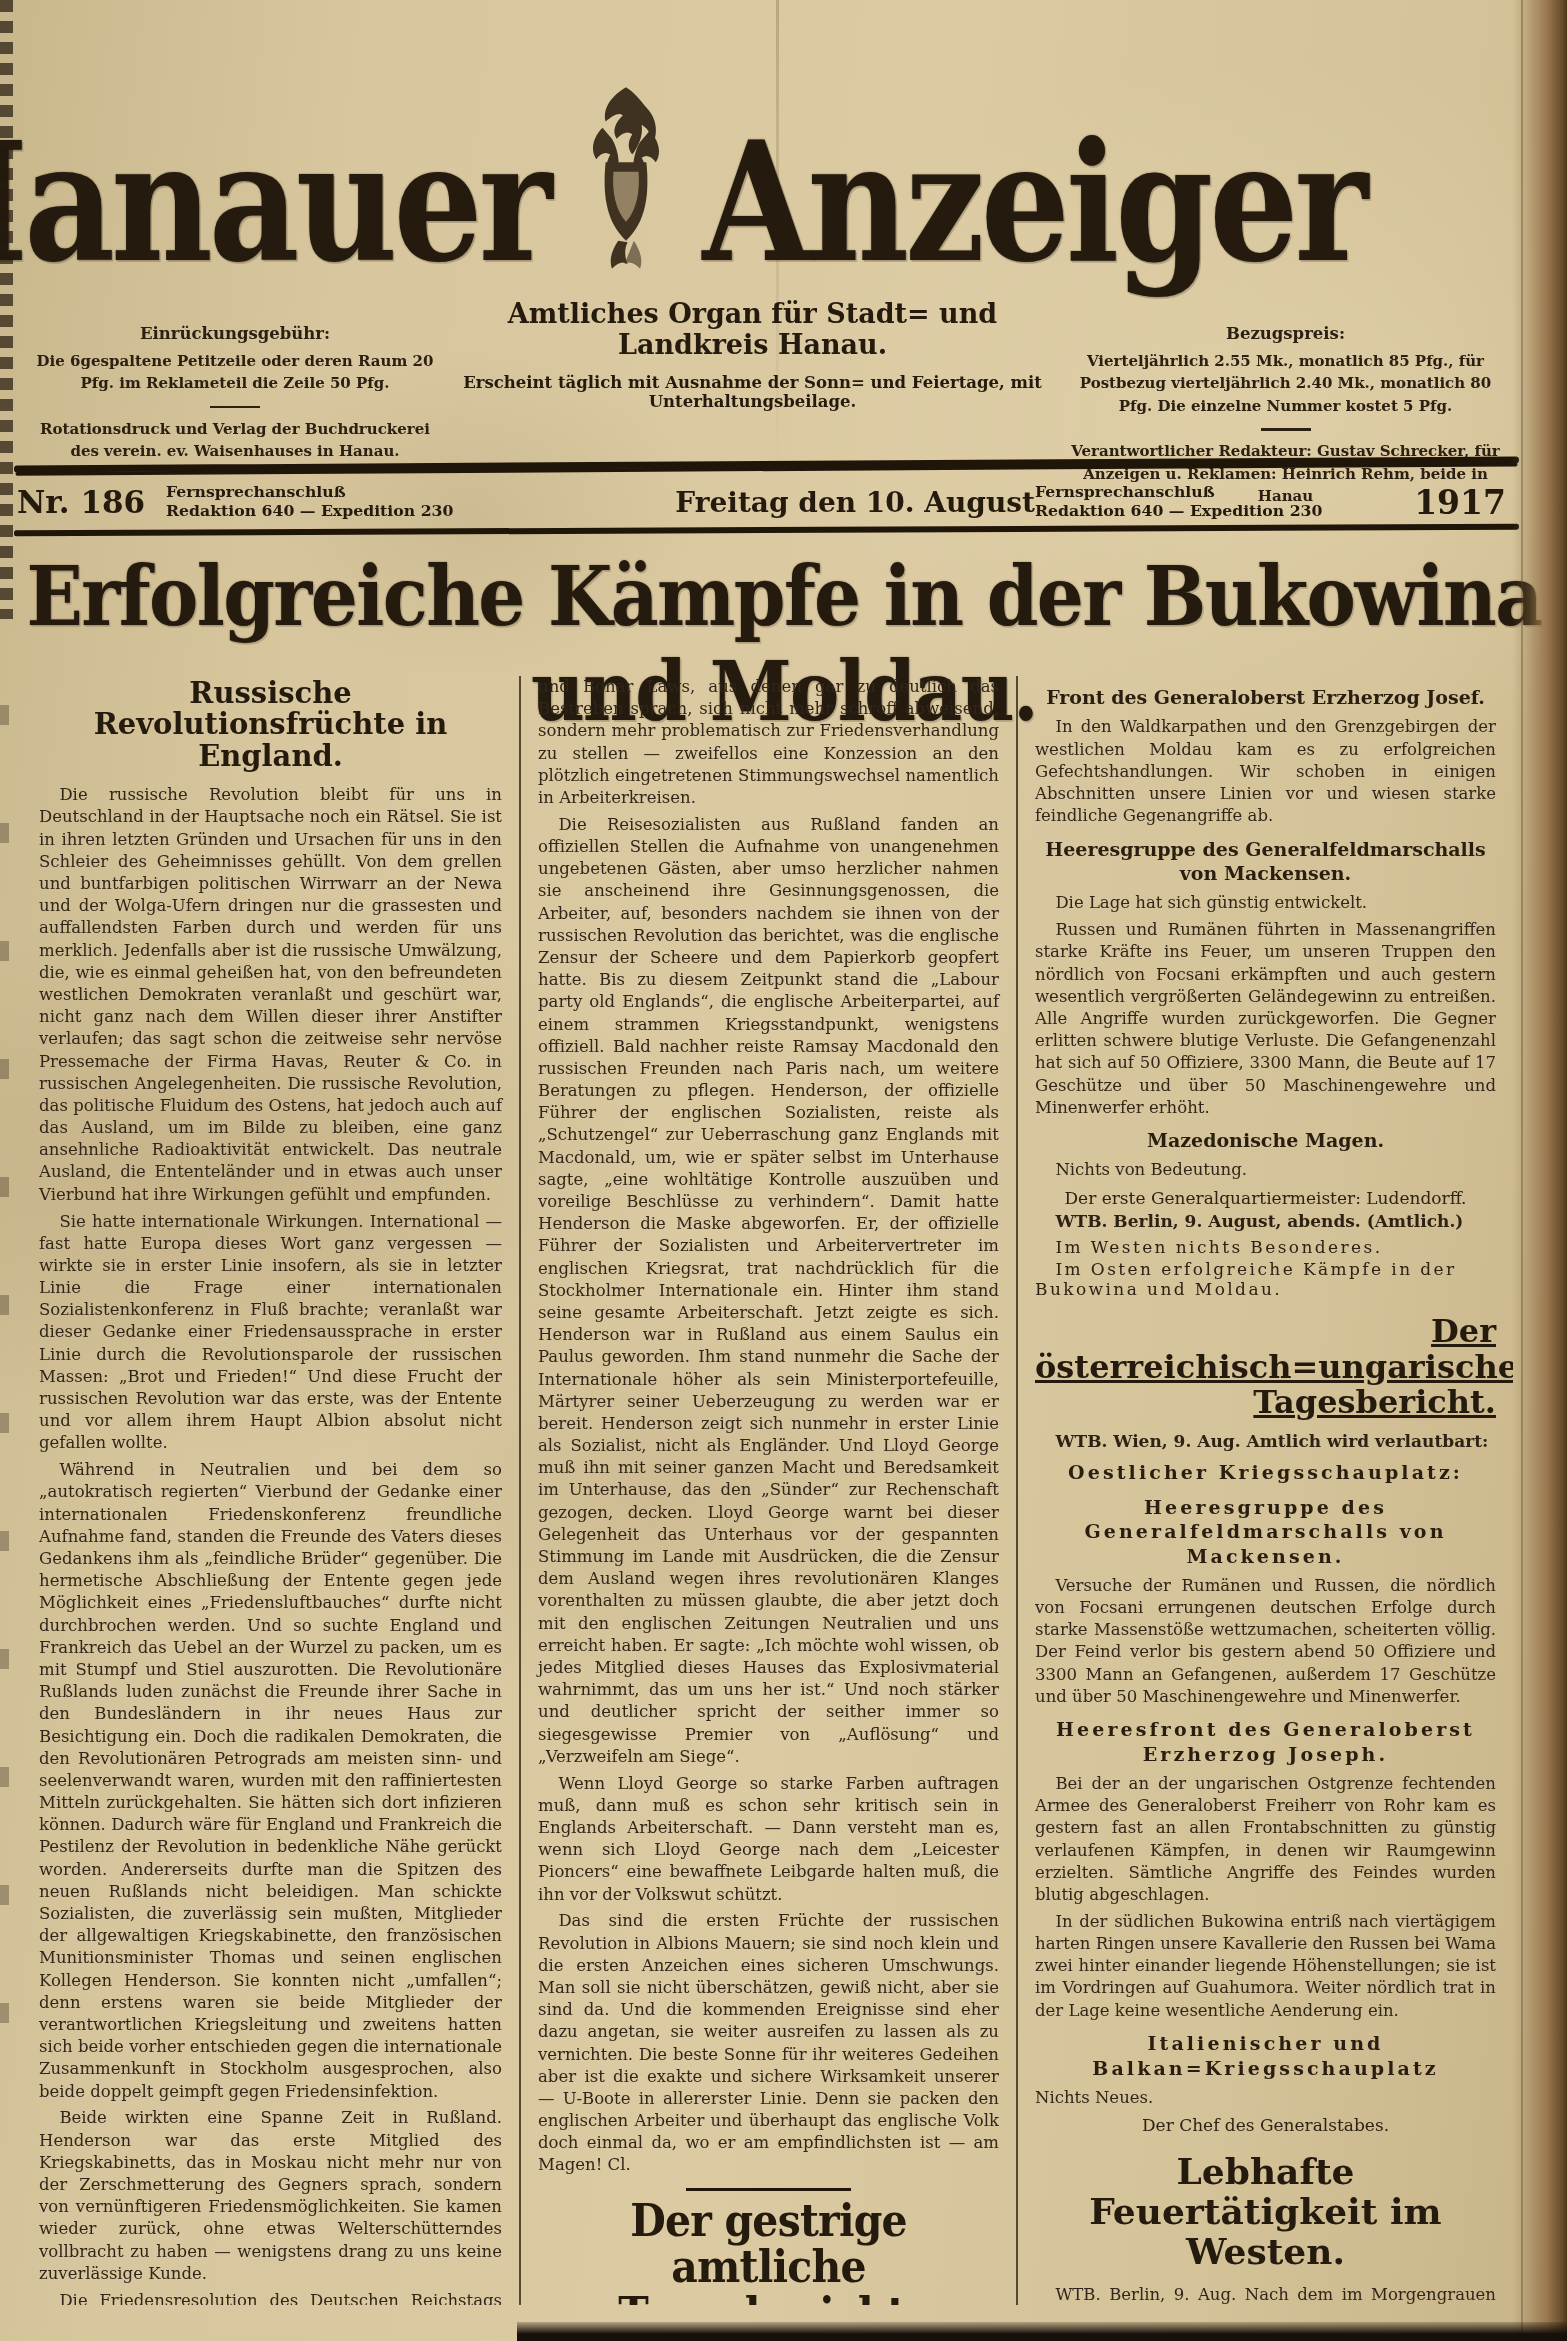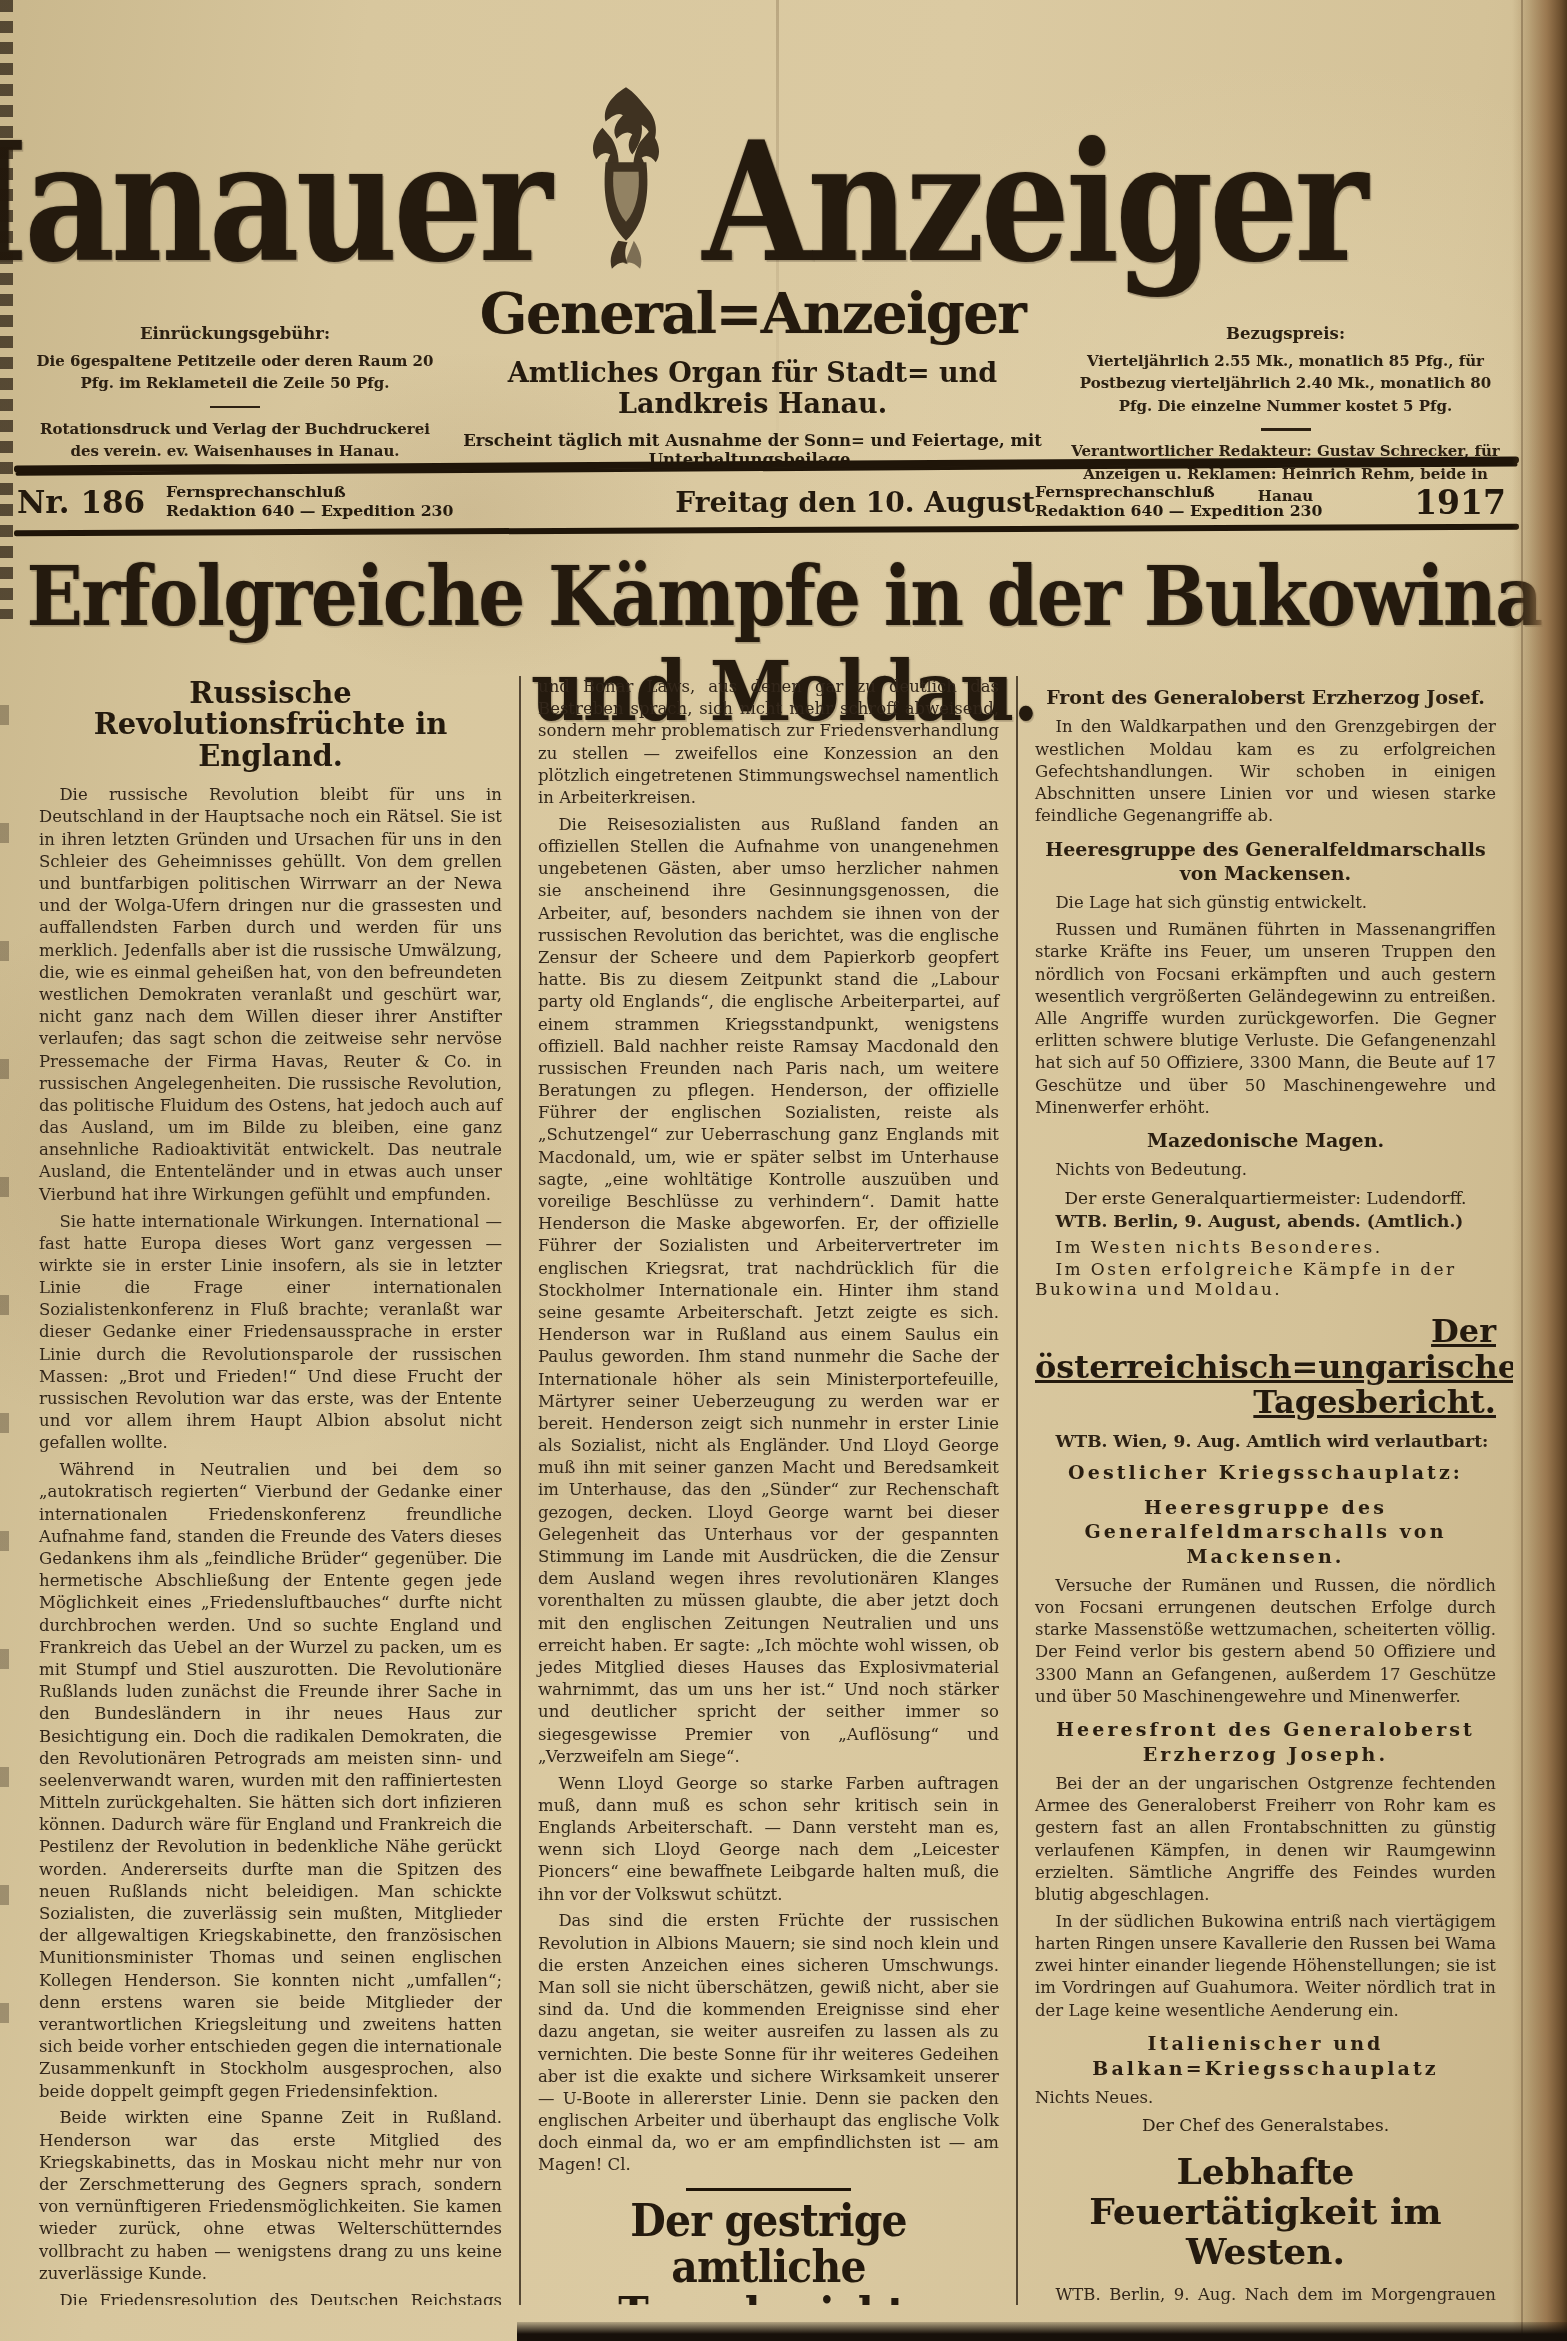--- a/index.html
+++ b/index.html
@@ -178,21 +178,20 @@
   </div>
 
   <div class="submast">
     <div class="side">
       <div class="head">Einrückungsgebühr:</div>
       <div>Die 6gespaltene Petitzeile oder deren Raum 20 Pfg. im Reklameteil die Zeile 50 Pfg.</div>
       <div class="side-divider"></div>
       <div>Rotationsdruck und Verlag der Buchdruckerei des verein. ev. Waisenhauses in Hanau.</div>
     </div>
     <div class="center">
-      <div class="ga-title">General=Anzeiger</div>
       <div class="ga-organ">Amtliches Organ für Stadt= und Landkreis Hanau.</div>
       <div class="ga-schedule">Erscheint täglich mit Ausnahme der Sonn= und Feiertage, mit Unterhaltungsbeilage.</div>
     </div>
     <div class="side">
       <div class="head">Bezugspreis:</div>
       <div>Vierteljährlich 2.55 Mk., monatlich 85 Pfg., für Postbezug vierteljährlich 2.40 Mk., monatlich 80 Pfg. Die einzelne Nummer kostet 5 Pfg.</div>
       <div class="side-divider"></div>
       <div>Verantwortlicher Redakteur: Gustav Schrecker, für Anzeigen u. Reklamen: Heinrich Rehm, beide in Hanau</div>
     </div>
   </div>

